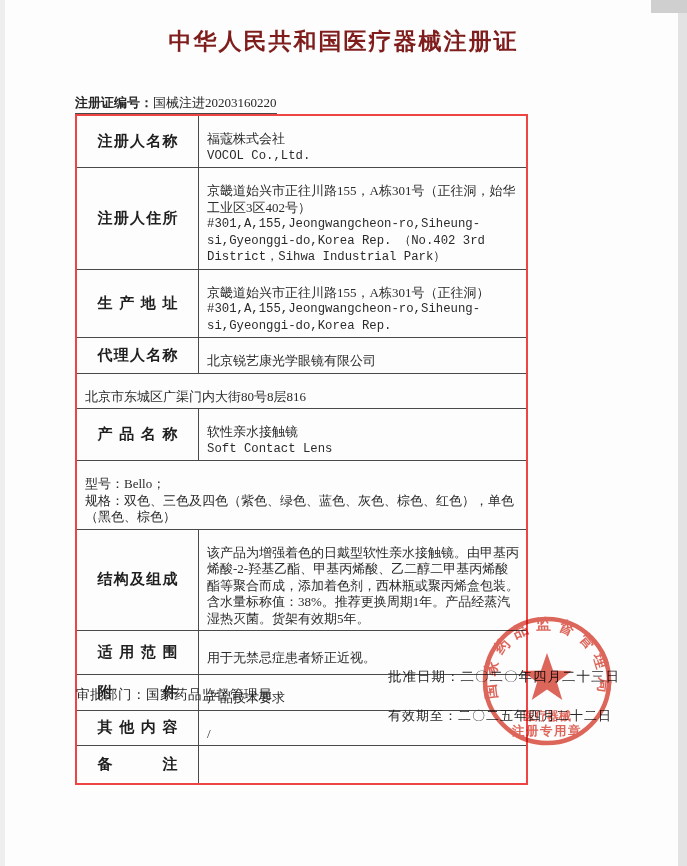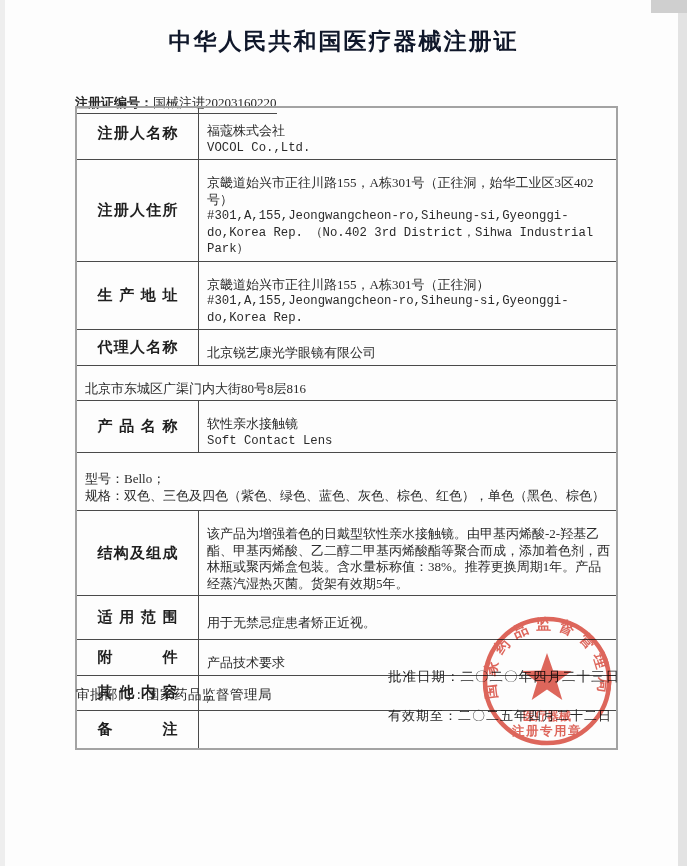--- a/index.html
+++ b/index.html
@@ -12,31 +12,31 @@
     overflow:hidden;
   }
   .page { position:absolute; inset:0; }
   .edge-left  { position:absolute; left:0;  top:0; width:5px;  height:100%; background:#eeeeee; }
   .edge-right { position:absolute; right:0; top:0; width:9px;  height:100%; background:#e3e3e3; }
   .edge-corner{ position:absolute; right:0; top:0; width:36px; height:13px; background:#cfcfcf; }
 
   .title {
     position:absolute; left:0; top:26px; width:100%;
     text-align:center; font-size:23px; font-weight:bold;
-    letter-spacing:2px; color:#0f172a;
+    letter-spacing:2px; color:#7f1d1d;
   }
   .cert-line {
     position:absolute; left:75px; top:94px;
     font-size:13px; border-bottom:1px solid #4a4a4a; padding-bottom:1px;
   }
   .cert-line .lbl { font-weight:bold; }
 
   .cert-table {
-    position:absolute; left:75px; top:106px; width:543px;
-    border:2px solid #a3a3a3;
+    position:absolute; left:75px; top:114px; width:453px;
+    border:2px solid #ef4444;
   }
   .row { display:flex; border-bottom:1.4px solid #4a4a4a; }
   .row:last-child { border-bottom:none; }
   .cell-label {
     width:122px; flex:0 0 122px;
     border-right:1.4px solid #4a4a4a;
     display:flex; align-items:center; justify-content:center;
   }
   .cell-label .jl {
     display:inline-block; width:80px;

